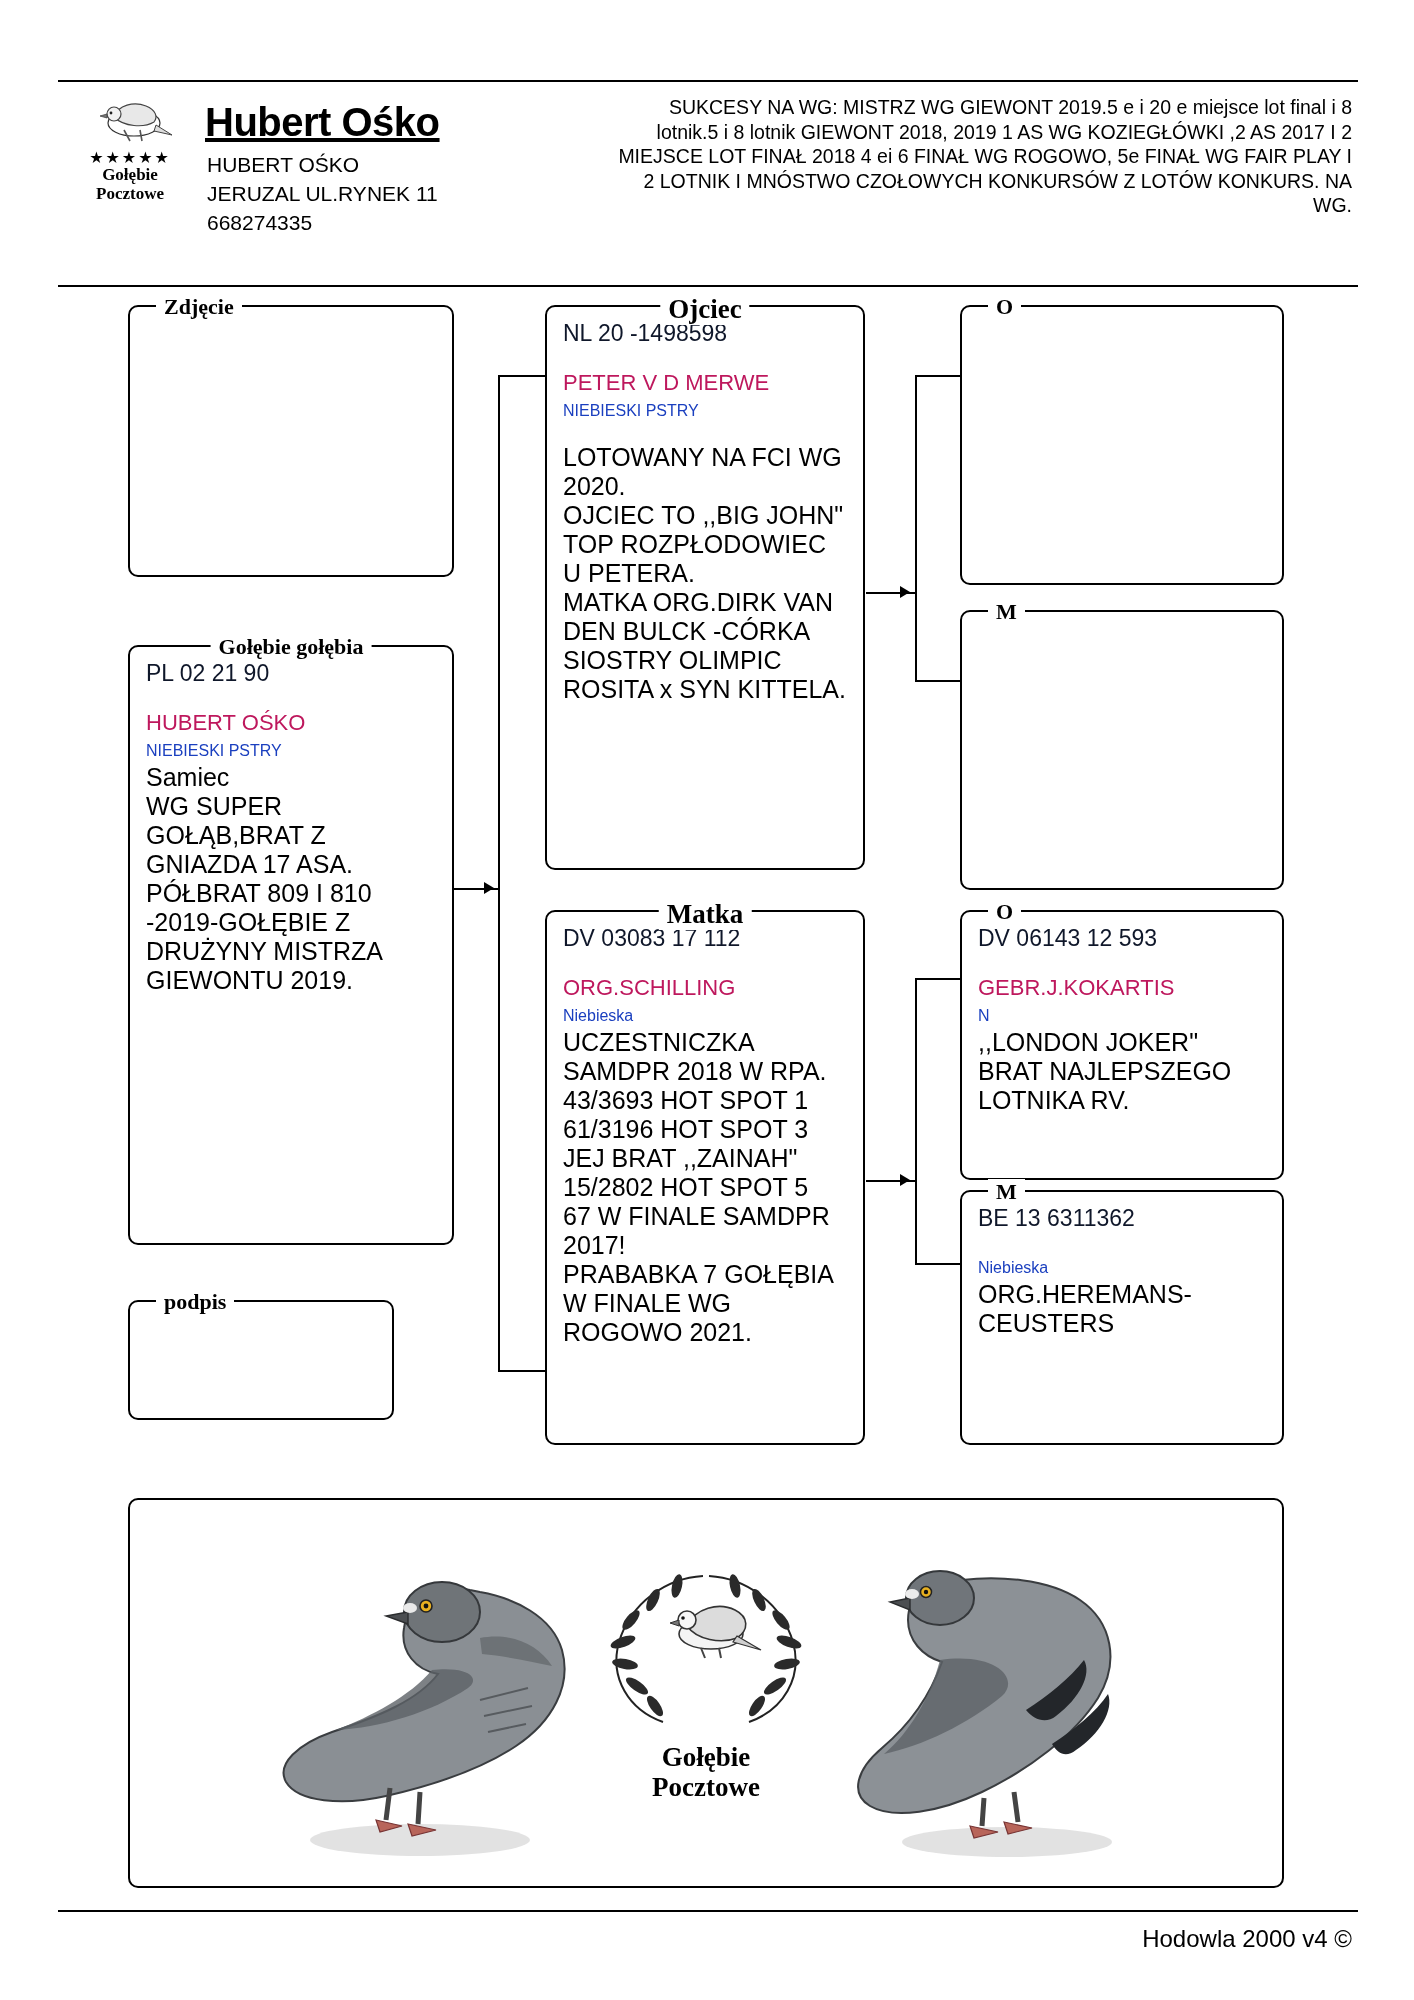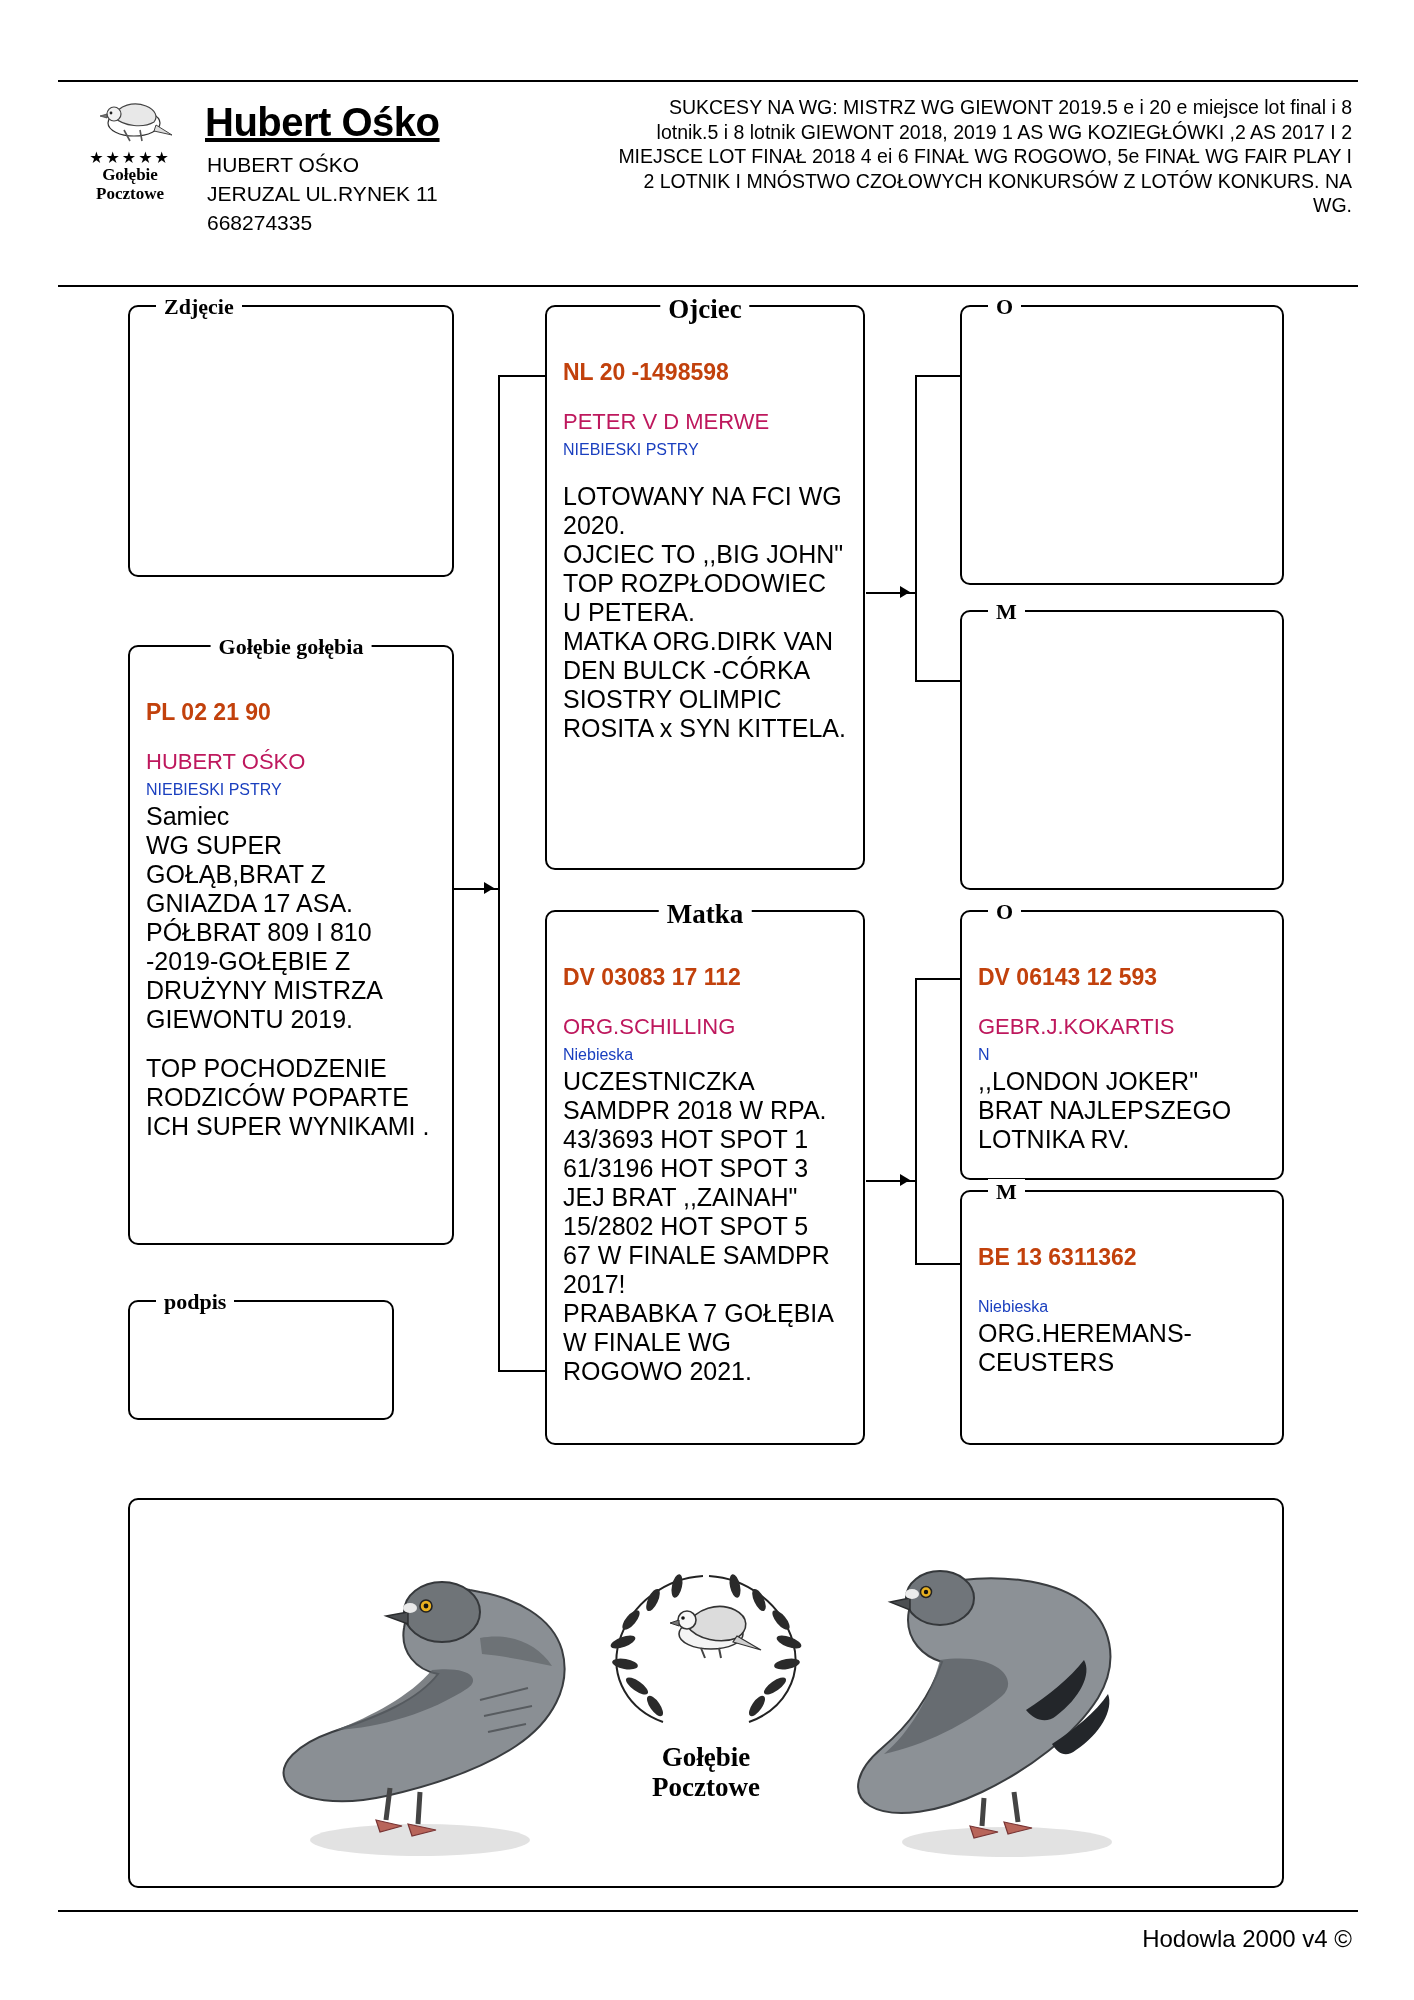--- a/index.html
+++ b/index.html
@@ -109,25 +109,24 @@
     font-size: 27px;
   }
   .fs-legend.left { left: 26px; }
 
   .inner {
     padding: 14px 16px;
     font-size: 19.5px;
     line-height: 24px;
   }
   .ring {
-    color: #c2410c;
-    font-weight: bold;
+    color: #0f172a;
+    font-weight: normal;
     font-size: 23px;
     margin-bottom: 26px;
-    margin-top: 39px;
   }
   .owner {
     color: #be185d;
     font-size: 22px;
     margin-bottom: 4px;
   }
   .color {
     color: #1a3fbf;
     font-size: 16px;
   }
@@ -236,21 +235,20 @@
   <div class="fs" style="left:128px; top:645px; width:326px; height:600px;">
     <span class="fs-legend center" style="font-size:22px;">Gołębie gołębia</span>
     <div class="inner">
       <div class="ring">PL 02 21 90</div>
       <div class="owner">HUBERT OŚKO</div>
       <div class="color">NIEBIESKI PSTRY</div>
       <div class="desc">Samiec</div>
       <div class="desc">WG SUPER GOŁĄB,BRAT Z GNIAZDA 17 ASA.
 PÓŁBRAT 809 I 810 -2019-GOŁĘBIE Z DRUŻYNY MISTRZA GIEWONTU 2019.</div>
       <div class="gap"></div>
-      <div class="desc">TOP POCHODZENIE RODZICÓW POPARTE ICH SUPER  WYNIKAMI .</div>
     </div>
   </div>
 
   <div class="fs" style="left:128px; top:1300px; width:266px; height:120px;text-align:right;">
     <span class="fs-legend left">podpis</span>
   </div>
 
   <div class="fs" style="left:545px; top:305px; width:320px; height:565px;">
     <span class="fs-legend center">Ojciec</span>
     <div class="inner">

